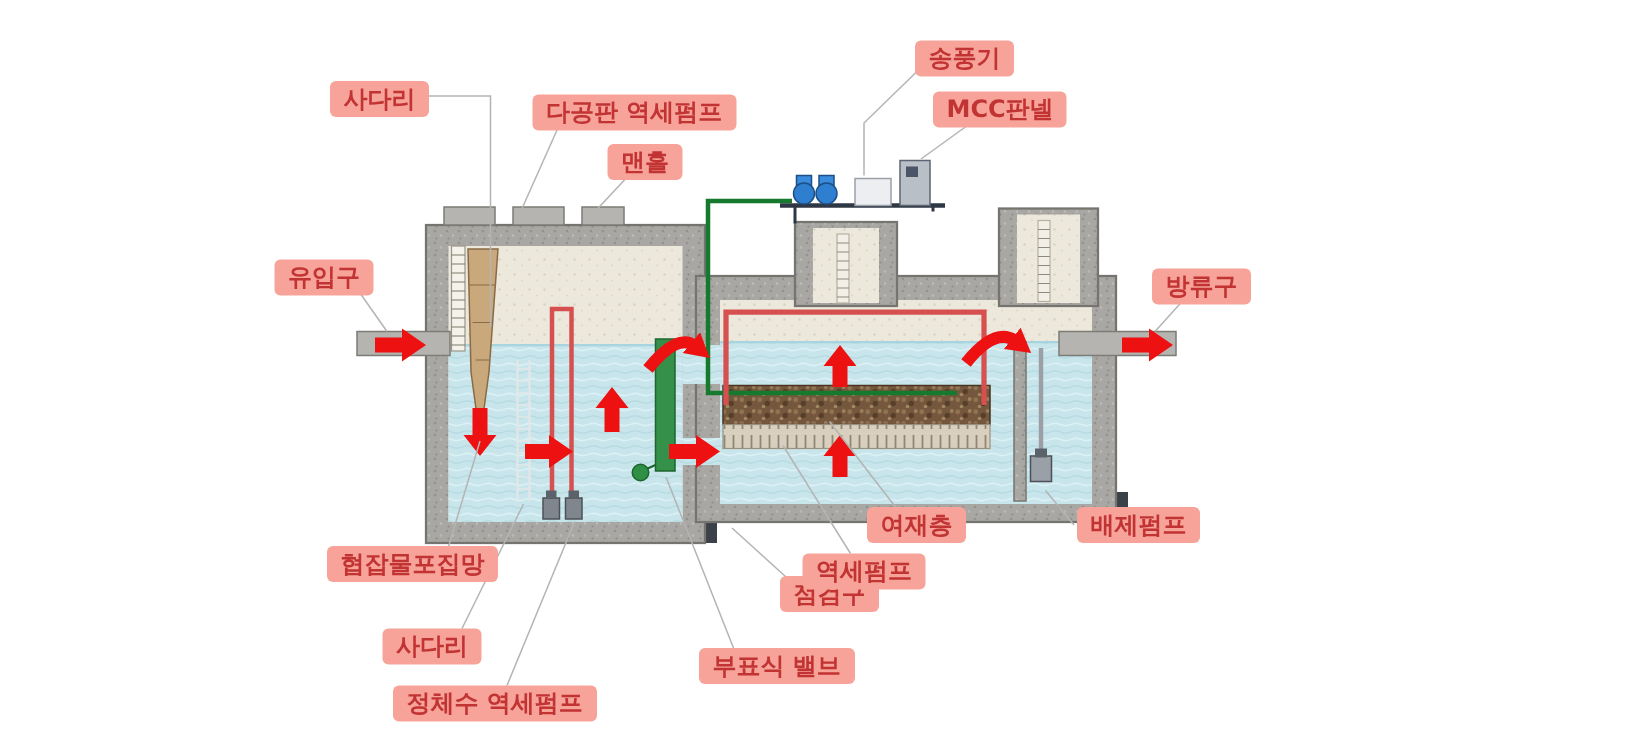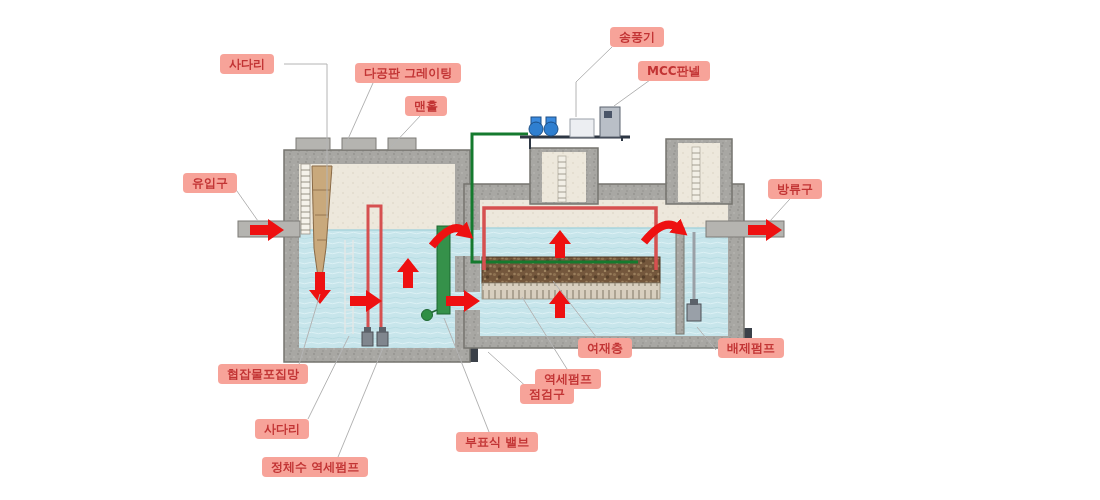--- a/index.html
+++ b/index.html
@@ -4,21 +4,21 @@
 <style>
   *{margin:0;padding:0;box-sizing:border-box}
   html,body{background:#fff}
   body{font-family:"DejaVu Sans","Liberation Sans",sans-serif}
   .stage{position:relative;width:1100px;height:500px;background:#ffffff;overflow:hidden}
   .art{position:absolute;left:0;top:0}
   .label{
     position:absolute;
     background:#f7a399;
     color:#c23434;
-    font-size:12px;
+    font-size:16px;
     font-weight:bold;
     line-height:1;
     padding:4px 9px;
     border-radius:4px;
     white-space:nowrap;
   }
 </style>
 </head>
 <body>
 
@@ -207,28 +207,28 @@
       <polyline points="338,457 383,348"></polyline>
       <polyline points="489,432 444,318"></polyline>
       <polyline points="541,400 488,352"></polyline>
       <polyline points="567,369 522,297"></polyline>
       <polyline points="597,338 553,281"></polyline>
       <polyline points="716,350 697,327"></polyline>
     </g>
   </svg>
 
   <div class="label" style="left:220px;top:54px">사다리</div>
-  <div class="label" style="left:355px;top:63px">다공판 그레이팅</div>
+  <div class="label" style="left:355px;top:63px">다공판 역세펌프</div>
   <div class="label" style="left:405px;top:96px">맨홀</div>
   <div class="label" style="left:610px;top:27px">송풍기</div>
-  <div class="label" style="left:638px;top:61px">MCC판넬</div>
+  <div class="label" style="left:622px;top:61px">MCC판넬</div>
   <div class="label" style="left:183px;top:173px">유입구</div>
   <div class="label" style="left:768px;top:179px">방류구</div>
   <div class="label" style="left:218px;top:364px">협잡물포집망</div>
   <div class="label" style="left:255px;top:419px">사다리</div>
   <div class="label" style="left:262px;top:457px">정체수 역세펌프</div>
-  <div class="label" style="left:456px;top:432px">부표식 밸브</div>
+  <div class="label" style="left:466px;top:432px">부표식 밸브</div>
   <div class="label" style="left:520px;top:384px">점검구</div>
   <div class="label" style="left:535px;top:369px">역세펌프</div>
   <div class="label" style="left:578px;top:338px">여재층</div>
   <div class="label" style="left:718px;top:338px">배제펌프</div>
 
 </div>
 
 </body></html>

